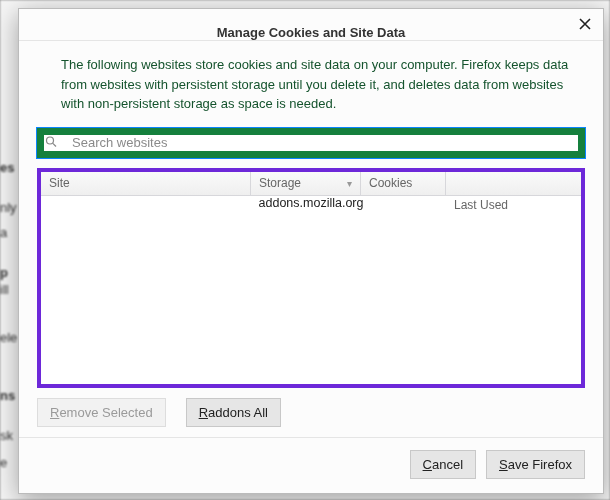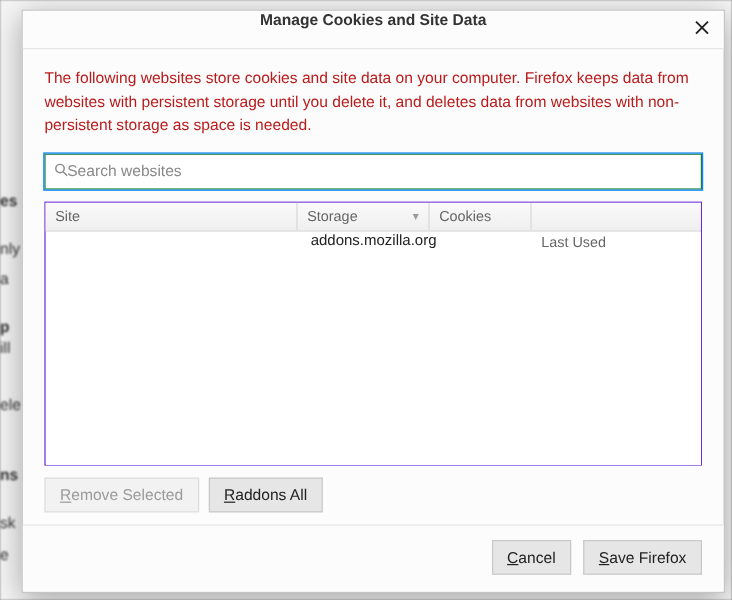--- a/index.html
+++ b/index.html
@@ -32,21 +32,21 @@
       right: 6px;
       bottom: 6px;
       background: #fcfcfc;
       border: 1px solid #bbb;
       box-shadow: 0 6px 24px rgba(0,0,0,0.35);
       display: flex;
       flex-direction: column;
     }
     .titlebar {
       display: flex;
-      align-items: flex-start;
+      align-items: flex-end;
       justify-content: center;
       height: 32px;
       position: relative;
       border-bottom: 1px solid #e5e5e5;
       background: #fcfcfc;
     }
     .titlebar .title {
       font-size: 13px;
       font-weight: 600;
       color: #333;
@@ -68,50 +68,51 @@
     }
     .content {
       padding: 14px 18px 10px 18px;
       display: flex;
       flex-direction: column;
       flex: 1;
       min-height: 0;
     }
     .desc {
       font-size: 13px;
-      color: #b91c1c;
+      color: #14532d;
       line-height: 1.5;
       margin-bottom: 14px;
+      margin-left: 24px;
     }
     .search-wrap {
       position: relative;
       margin-bottom: 10px;
     }
     .search-icon {
       position: absolute;
       left: 8px;
       top: 50%;
       transform: translateY(-50%);
       color: #888;
       pointer-events: none;
     }
     .search-input {
       width: 100%;
       height: 30px;
-      padding: 4px 8px 4px 18px;
-      border: 1px solid #15803d;
+      padding: 4px 8px 4px 28px;
+      border: 7px solid #15803d;
       outline: 1px solid #0a84ff;
       font-size: 13px;
       font-family: inherit;
       color: #333;
       background: #fff;
     }
     .search-input::placeholder { color: #8a8a8a; }
     .table {
-      border: 1px solid #6d28d9;
+      border: 4px solid #6d28d9;
       flex: 1;
       min-height: 0;
       display: flex;
       flex-direction: column;
       background: #fff;
     }
     .thead {
       display: flex;
       background: linear-gradient(#fafafa, #efefef);
       border-bottom: 1px solid #d7d7db;
@@ -150,21 +151,21 @@
       height: 24px;
       align-items: center;
       font-size: 12.5px;
       color: #222;
       flex-direction: column;
     }
     .td { padding: 0 8px; }
     .action-row {
       margin-top: 10px;
       display: flex;
-      gap: 8px;
+      gap: 20px;
     }
     .btn {
       padding: 6px 12px;
       font-size: 13px;
       font-family: inherit;
       background: #e6e6e6;
       border: 1px solid #c8c8c8;
       color: #222;
       cursor: pointer;
     }

